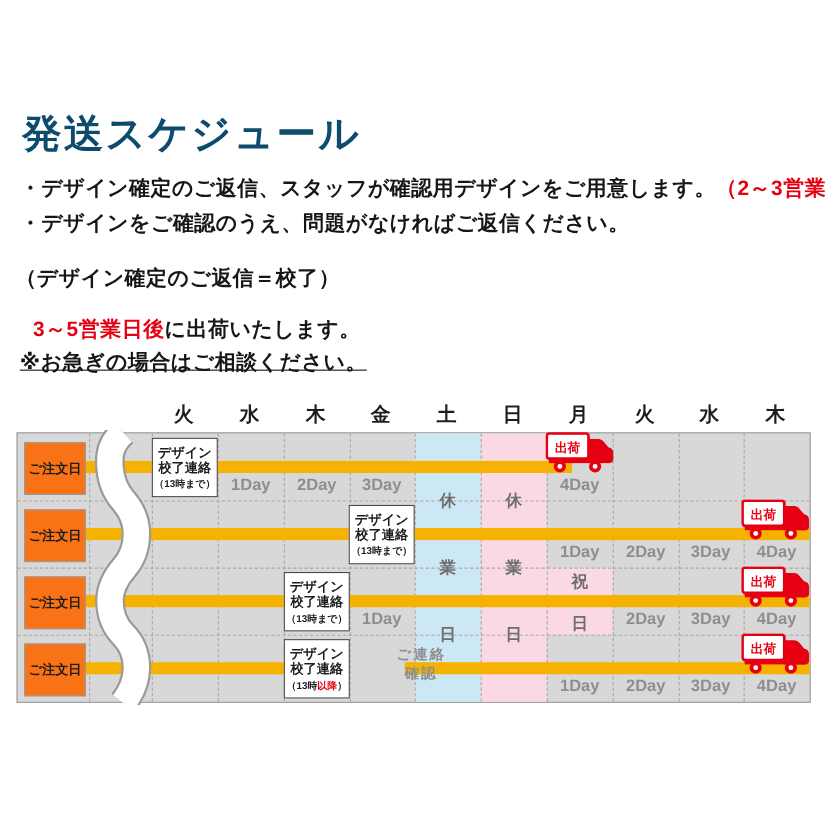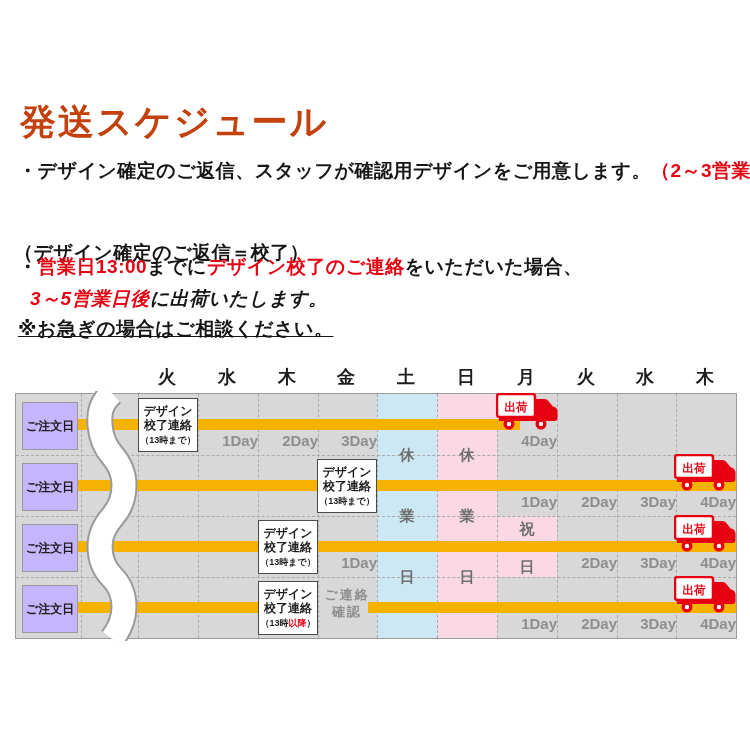--- a/index.html
+++ b/index.html
@@ -1,57 +1,57 @@
 <!DOCTYPE html>
 <html><head>
 <meta charset="utf-8">
 <style>
   html,body{margin:0;padding:0;}
   .canvas{position:relative;width:750px;height:750px;background:#ffffff;overflow:hidden;
           font-family:"Liberation Sans","DejaVu Sans",sans-serif;}
-  .title{position:absolute;left:20px;top:98px;font-size:36px;font-weight:bold;color:#c2410c;letter-spacing:2px;white-space:nowrap;}
+  .title{position:absolute;left:20px;top:98px;font-size:36px;font-weight:bold;color:#0c4a6e;letter-spacing:2px;white-space:nowrap;}
   .iline{position:absolute;left:18px;font-size:19px;font-weight:bold;color:#161616;white-space:nowrap;letter-spacing:0.5px;}
   .red{color:#e60012;}
   .sat-text{color:#2a9fd6;}
   .sun-text{color:#e60012;}
   .hdr{position:absolute;top:365px;width:44px;text-align:center;font-size:18px;font-weight:bold;color:#1d1d1d;}
   .tbl{position:absolute;left:15px;top:393px;width:720px;height:244px;background:#d8d8d8;border:1px solid #9b9b9b;}
   .overlay{position:absolute;}
   .vline{position:absolute;top:0;height:244px;width:0;border-left:1px dashed #a9a9a9;}
   .hline{position:absolute;left:0;width:720px;height:0;border-top:1px dashed #a9a9a9;}
   .bar{position:absolute;height:11px;background:#f6b200;}
-  .order-box{position:absolute;left:6px;width:54px;height:46px;background:#c4b5fd;border:1px solid #9a9a9a;
+  .order-box{position:absolute;left:6px;width:54px;height:46px;background:#f97316;border:1px solid #9a9a9a;
              display:flex;align-items:center;justify-content:center;font-size:12px;font-weight:bold;color:#1d1d1d;}
   .confirm-box{position:absolute;width:60px;height:54px;background:#fff;border:1px solid #4a4a4a;
                text-align:center;font-weight:bold;color:#1d1d1d;box-sizing:border-box;padding-top:5px;}
   .confirm-box .t{font-size:12px;line-height:14px;}
   .confirm-box .n{font-size:9px;line-height:11px;margin-top:3px;white-space:nowrap;}
-  .dl{position:absolute;width:60px;text-align:right;font-size:15px;font-weight:bold;color:#8e8e8e;}
+  .dl{position:absolute;width:60px;text-align:center;font-size:15px;font-weight:bold;color:#8e8e8e;}
   .closed-char{position:absolute;width:60px;text-align:center;font-size:15px;font-weight:bold;color:#6e6e6e;}
   .contact{position:absolute;width:56px;text-align:center;font-size:13px;line-height:17px;
            font-weight:bold;color:#8e8e8e;letter-spacing:2px;}
   .truck{position:absolute;width:63px;height:38px;}
 </style>
 </head>
 <body>
 
 <div class="canvas">
 
   <div class="title">発送スケジュール</div>
 
   <div class="iline" style="top:158px;">
     <span>・デザイン確定のご返信、スタッフが確認用デザインをご用意します。</span><span class="red">（2～3営業日）</span>
   </div>
+  <div class="iline" style="top:190px;">
+    <span>・デザインをご確認のうえ、問題がなければご返信ください。</span>
+  </div>
   <div class="iline" style="top:240px;left:14px;">
     <span>（デザイン確定のご返信＝校了）</span>
   </div>
-  <div class="iline" style="top:254px;">
-    <span>・</span><span class="red">営業日13:00</span><span>までに</span><span class="red">デザイン校了のご連絡</span><span>をいただいた場合、</span>
-  </div>
-  <div class="iline" style="top:286px;left:30px;font-style:italic;">
+  <div class="iline" style="top:286px;left:30px;">
     <span class="red">3～5営業日後</span><span>に出荷いたします。</span>
   </div>
   <div class="iline" style="top:316px;text-decoration:underline;">
     <span>※お急ぎの場合はご相談ください。</span>
   </div>
 
   <div class="hdr" style="left:145px;">火</div>
   <div class="hdr" style="left:205px;">水</div>
   <div class="hdr" style="left:265px;">木</div>
   <div class="hdr" style="left:324px;">金</div>
@@ -166,21 +166,21 @@
       <circle cx="45" cy="31" r="5.5" fill="#e60012"></circle>
         <circle cx="45" cy="31" r="2.2" fill="#ffffff"></circle>
     </svg>
 
     <div class="order-box" style="top:191px;">ご注文日</div>
     <div class="confirm-box" style="left:242px;top:187px;">
       <div class="t">デザイン</div>
       <div class="t">校了連絡</div>
       <div class="n"><span>（13時</span><span class="red">以降</span><span>）</span></div>
     </div>
-    <div class="contact" style="left:303px;top:192px;">
+    <div class="contact" style="left:303px;top:192px;padding-left:36px;">
       <div>ご連絡</div>
       <div>確認</div>
     </div>
     <div class="dl" style="left:481px;top:221px;">1Day</div>
     <div class="dl" style="left:541px;top:221px;">2Day</div>
     <div class="dl" style="left:600px;top:221px;">3Day</div>
     <div class="dl" style="left:660px;top:221px;">4Day</div>
     <svg class="truck" style="left:658px;top:182px;" viewBox="0 0 63 38">
       <rect x="3" y="23" width="55" height="5" fill="#e60012"></rect>
       <path d="M39 6 h9 c2 0 3.5 0.8 4.5 2.2 L57 13.5 c2.8 0.4 4.5 2.3 4.5 5 v6.5 c0 1.7 -1.3 3 -3 3 H39 Z" fill="#e60012"></path>

